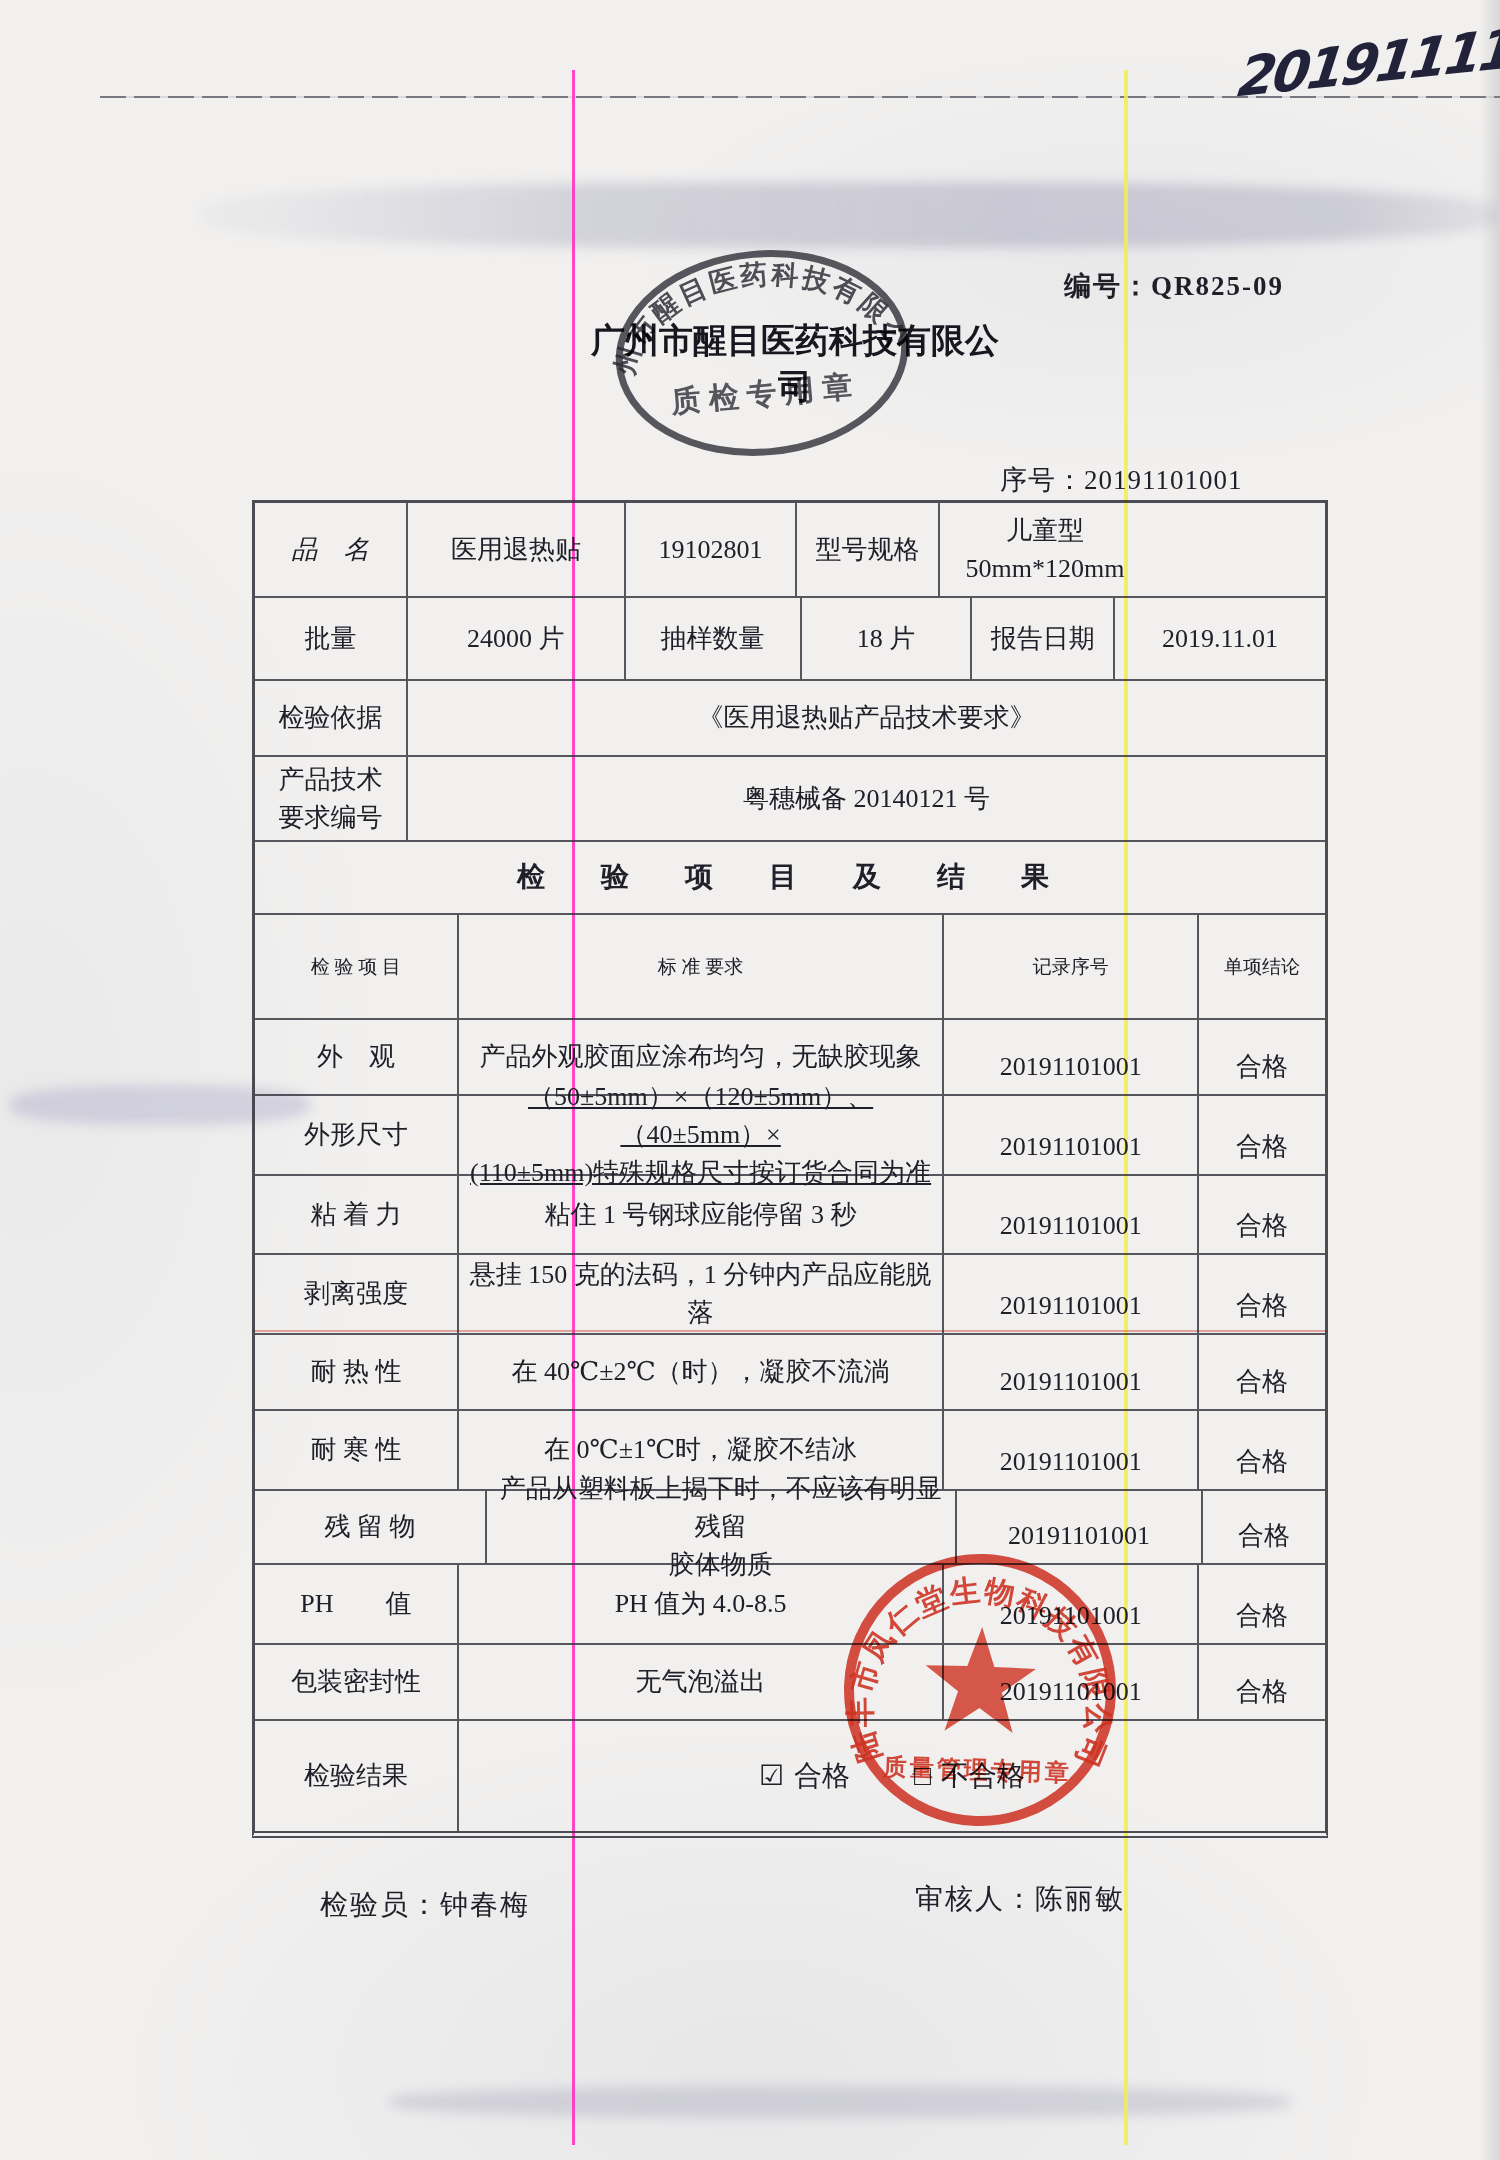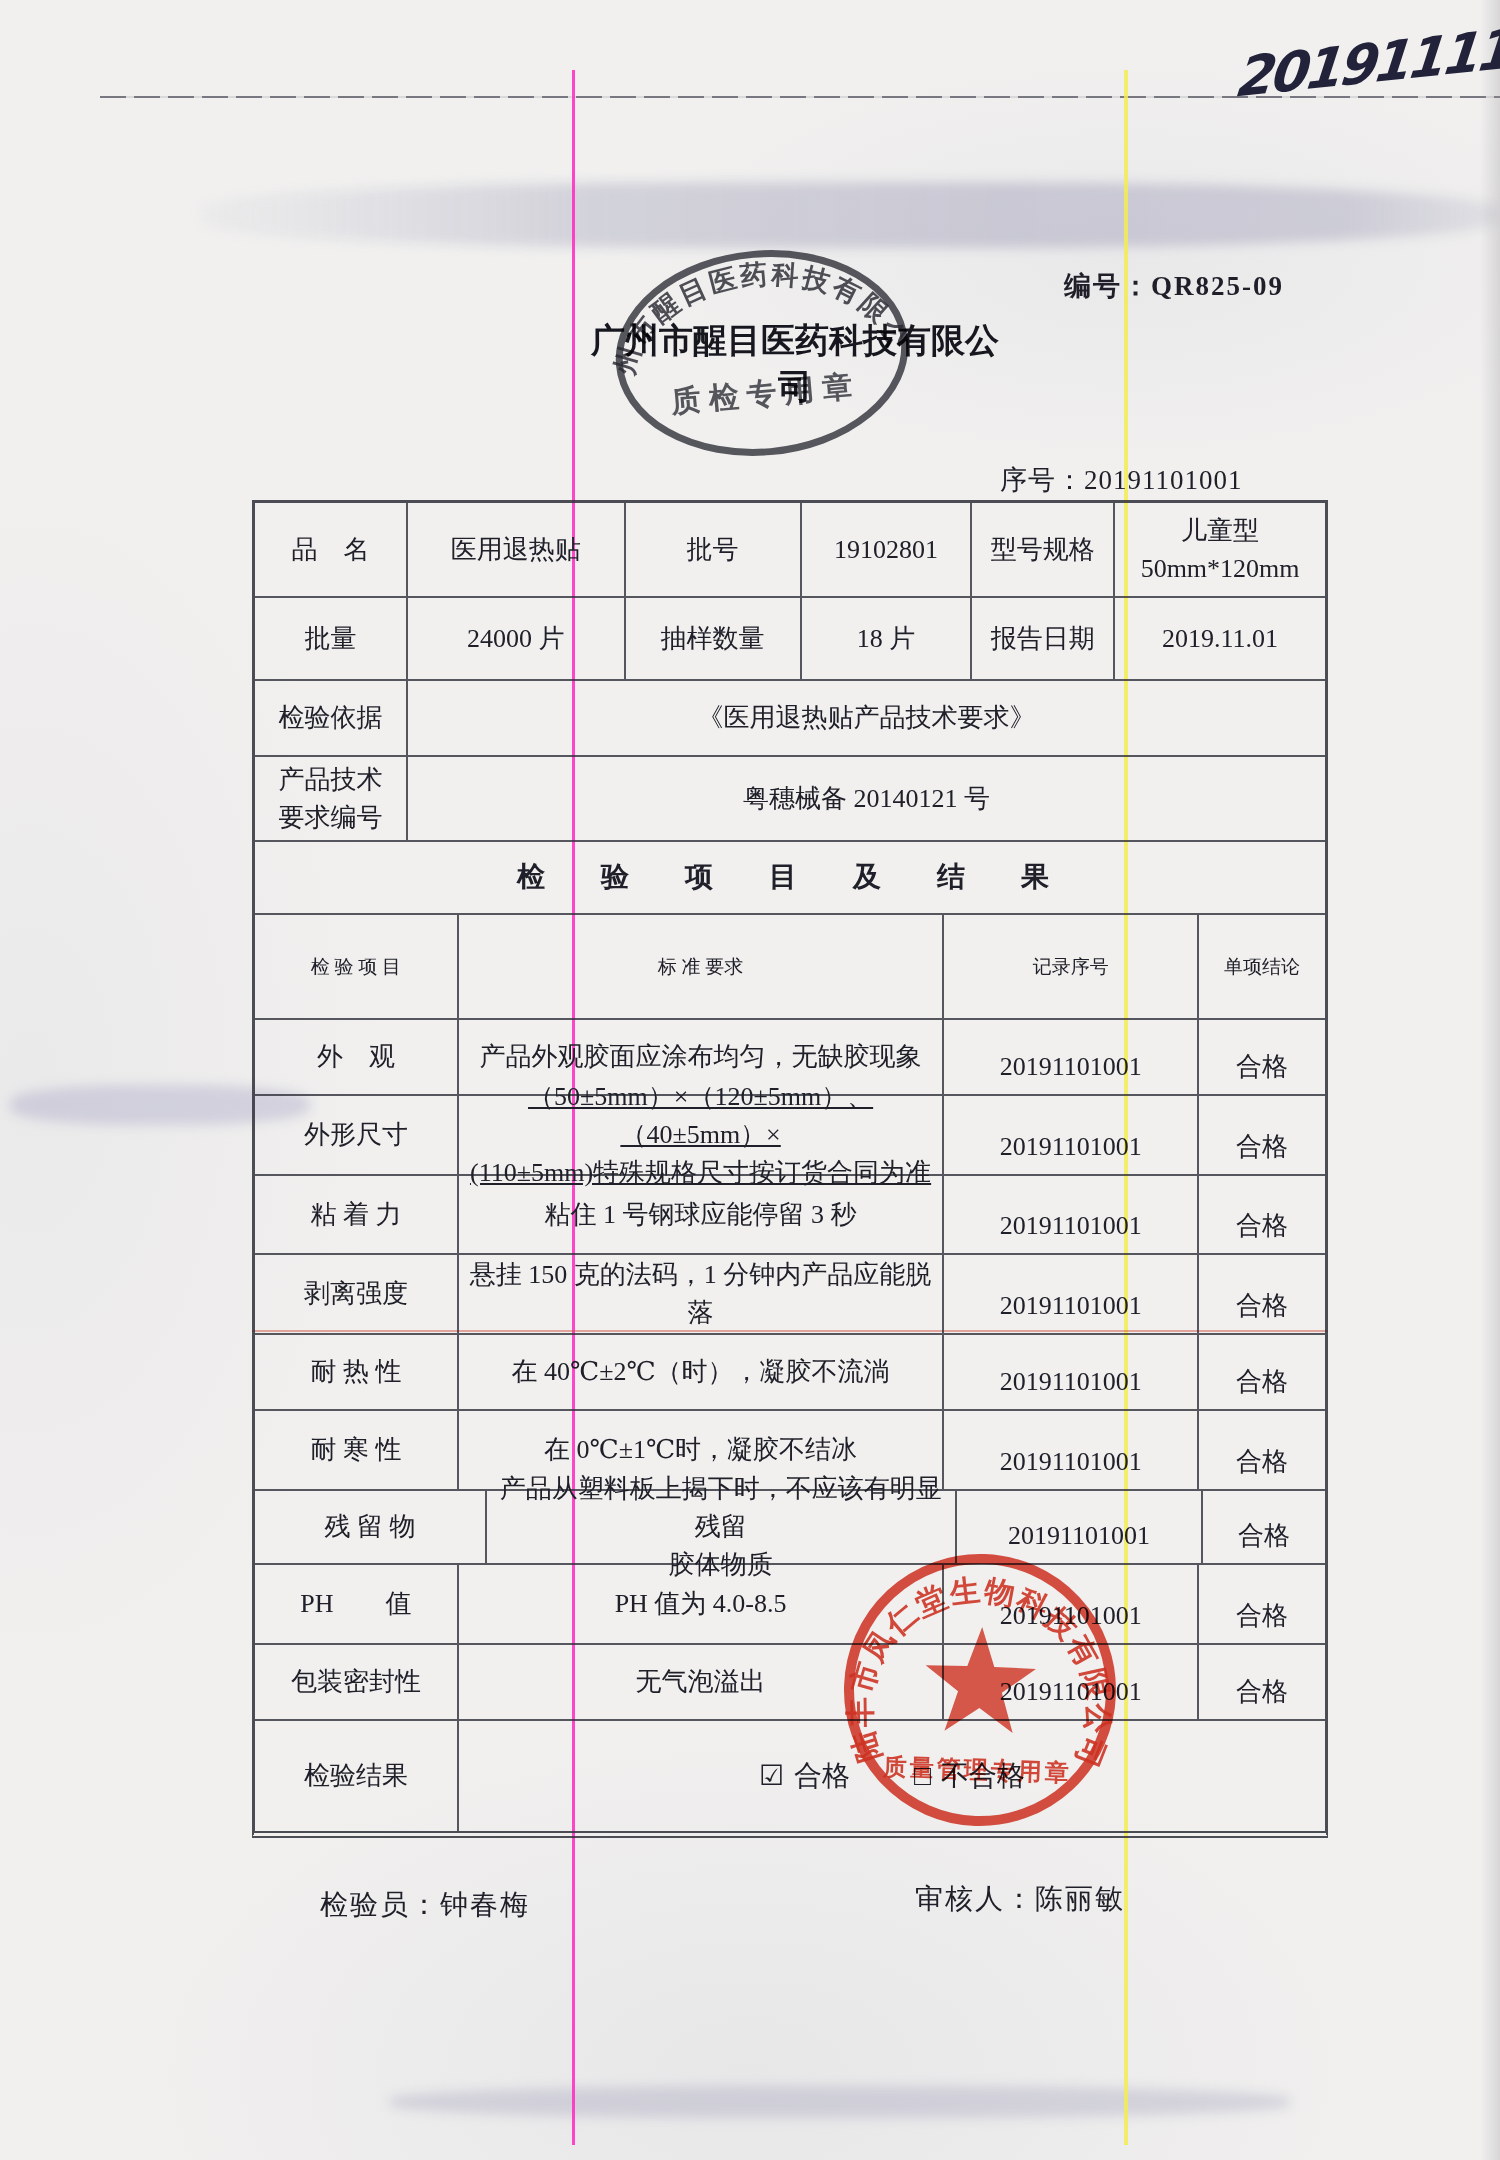--- a/index.html
+++ b/index.html
@@ -93,23 +93,22 @@
     <ellipse cx="152" cy="107" rx="143" ry="99" fill="none" stroke="#32323c" stroke-width="7" opacity="0.8"></ellipse>
     <text font-size="27" font-weight="bold" fill="#2c2c36" opacity="0.82" letter-spacing="3" font-family="Liberation Serif, serif">
       <textPath href="#topArc" startOffset="50%" text-anchor="middle">广州市醒目医药科技有限公司</textPath>
     </text>
     <text x="152" y="158" text-anchor="middle" font-size="30" font-weight="bold" fill="#2c2c36" opacity="0.78" letter-spacing="8" font-family="Liberation Serif, serif">质检专用章</text>
   </svg>
 
   <div class="report-table">
 
     <div class="trow" style="height:93px;">
-      <div class="cell" style="width:151px;">品　名</div>
+      <div class="cell" style="width:151px;font-style:italic;">品　名</div>
       <div class="cell" style="width:218px;">医用退热贴</div>
-      <div class="cell" style="width:176px;">批号</div>
       <div class="cell" style="width:171px;">19102801</div>
       <div class="cell" style="width:143px;">型号规格</div>
       <div class="cell" style="width:212px;">儿童型
 50mm*120mm</div>
     </div>
 
     <div class="trow" style="height:83px;">
       <div class="cell" style="width:151px;">批量</div>
       <div class="cell" style="width:218px;">24000 片</div>
       <div class="cell" style="width:176px;">抽样数量</div>

